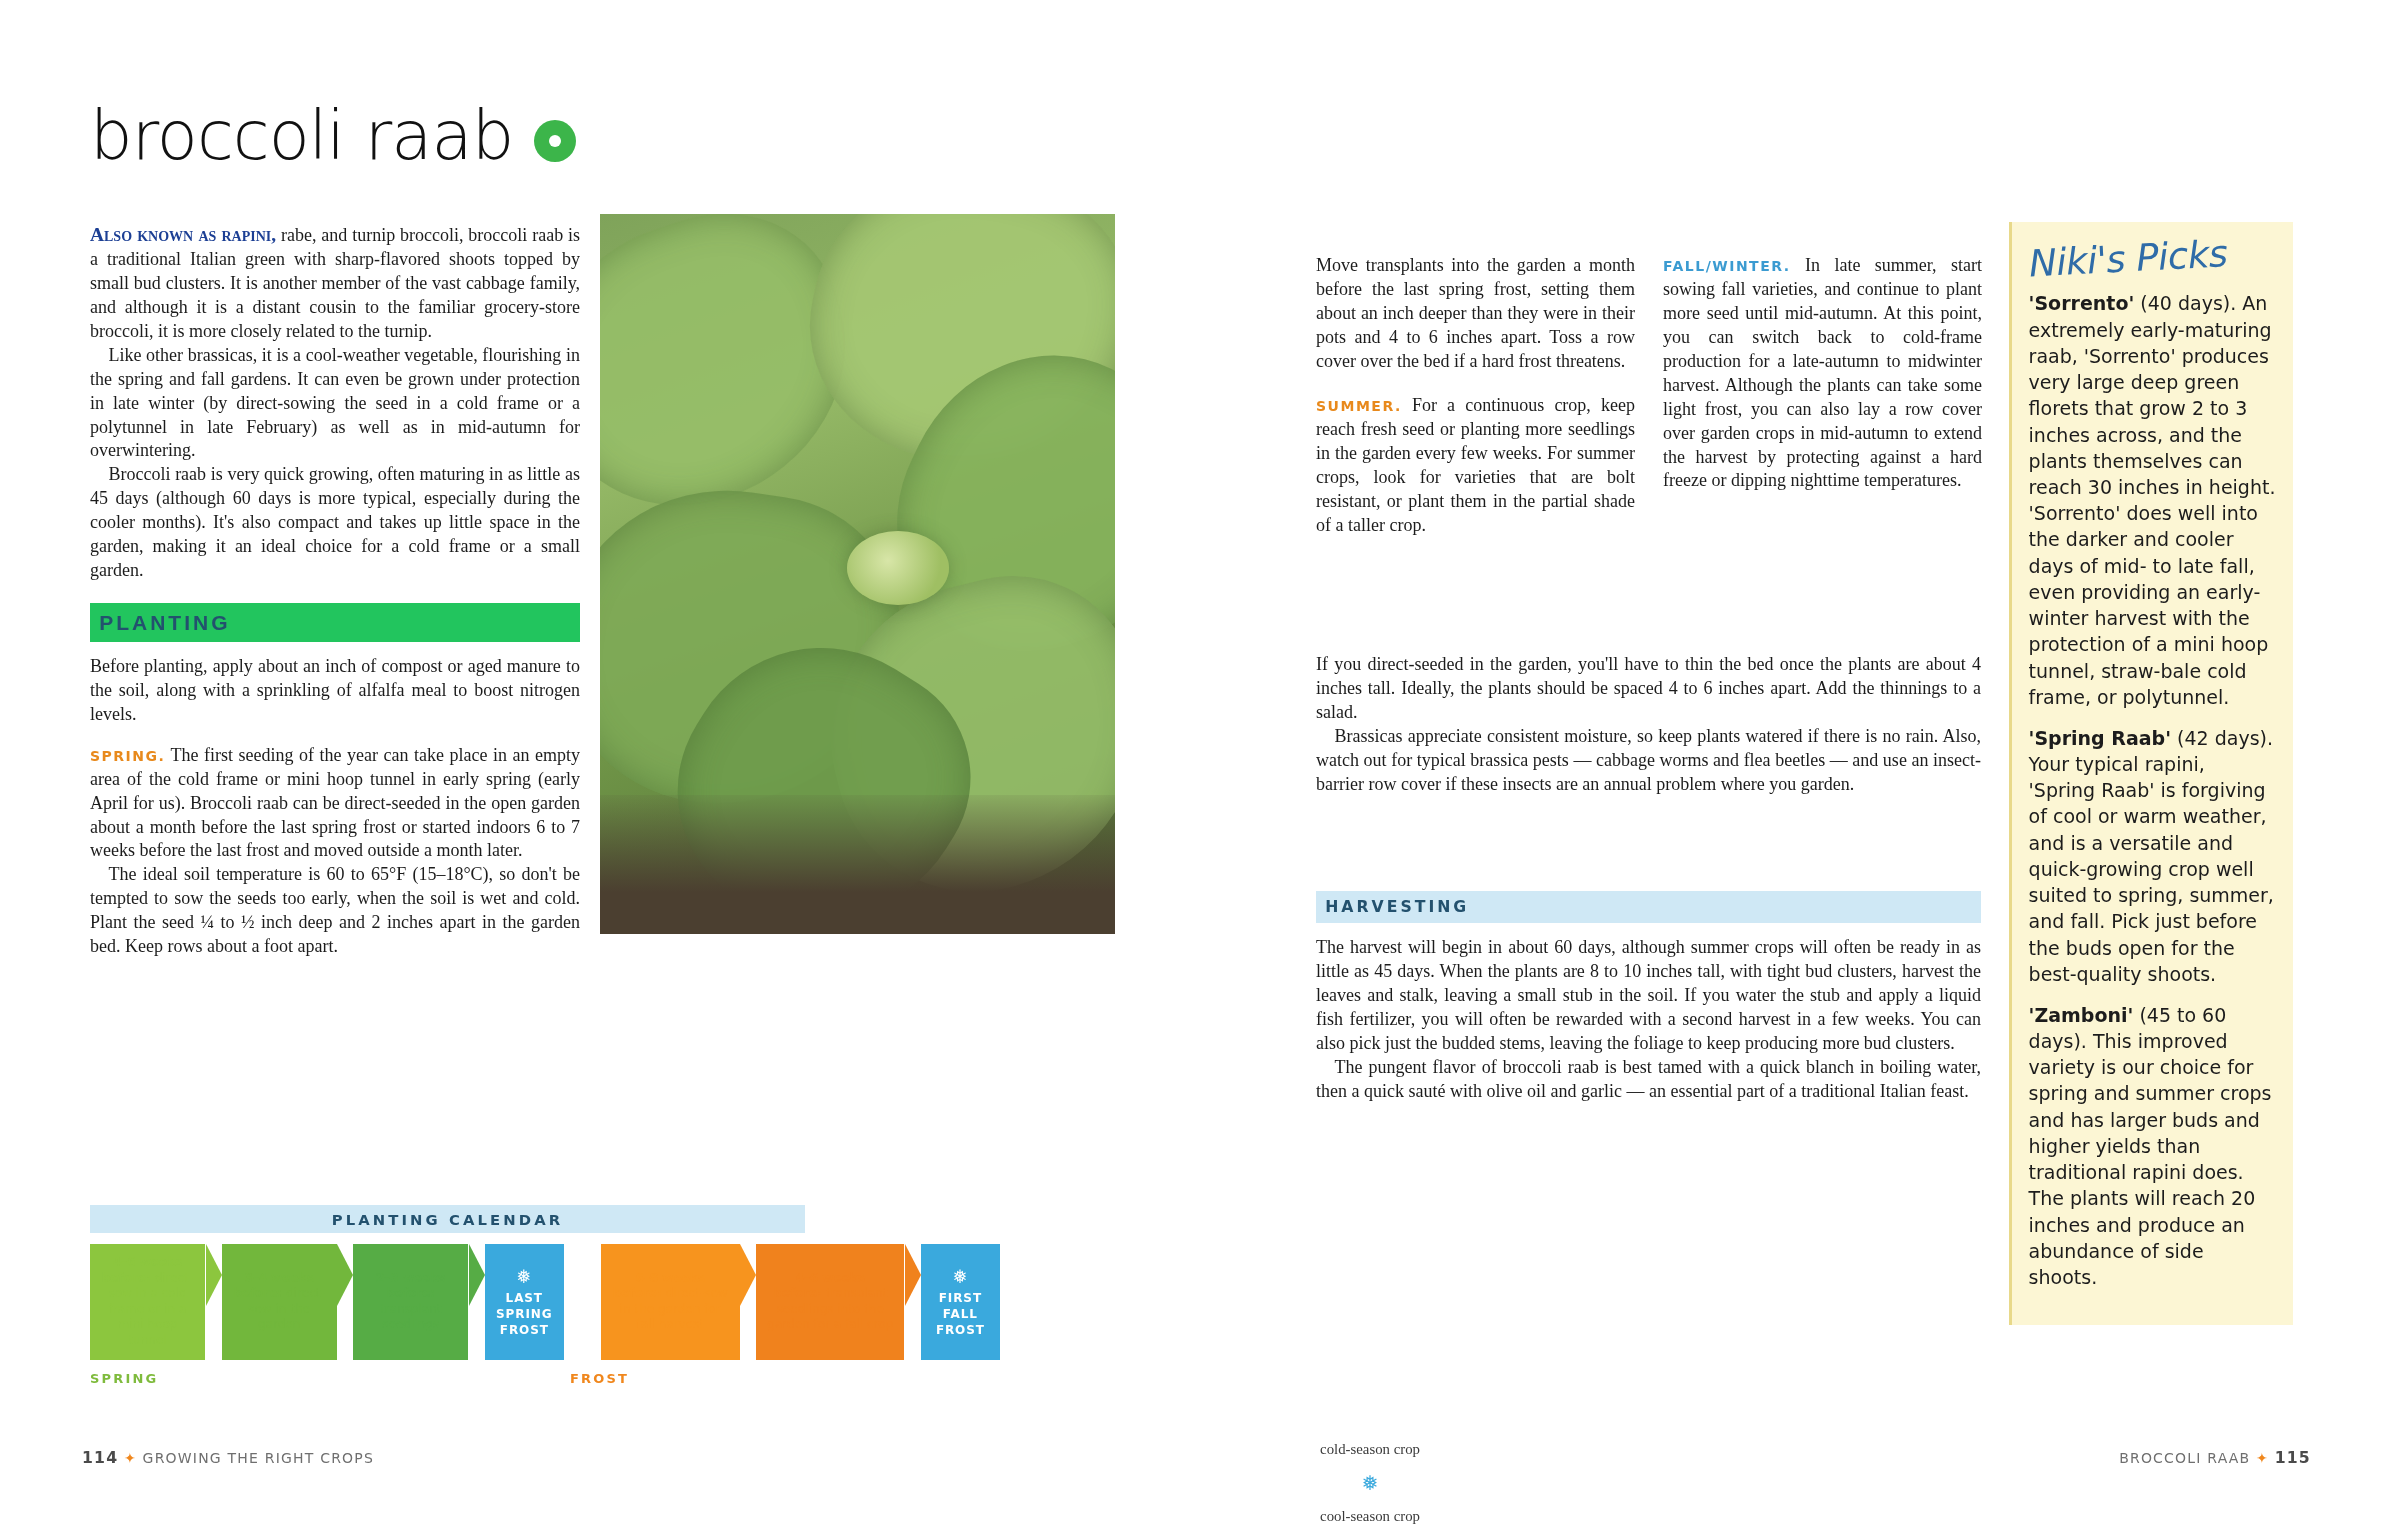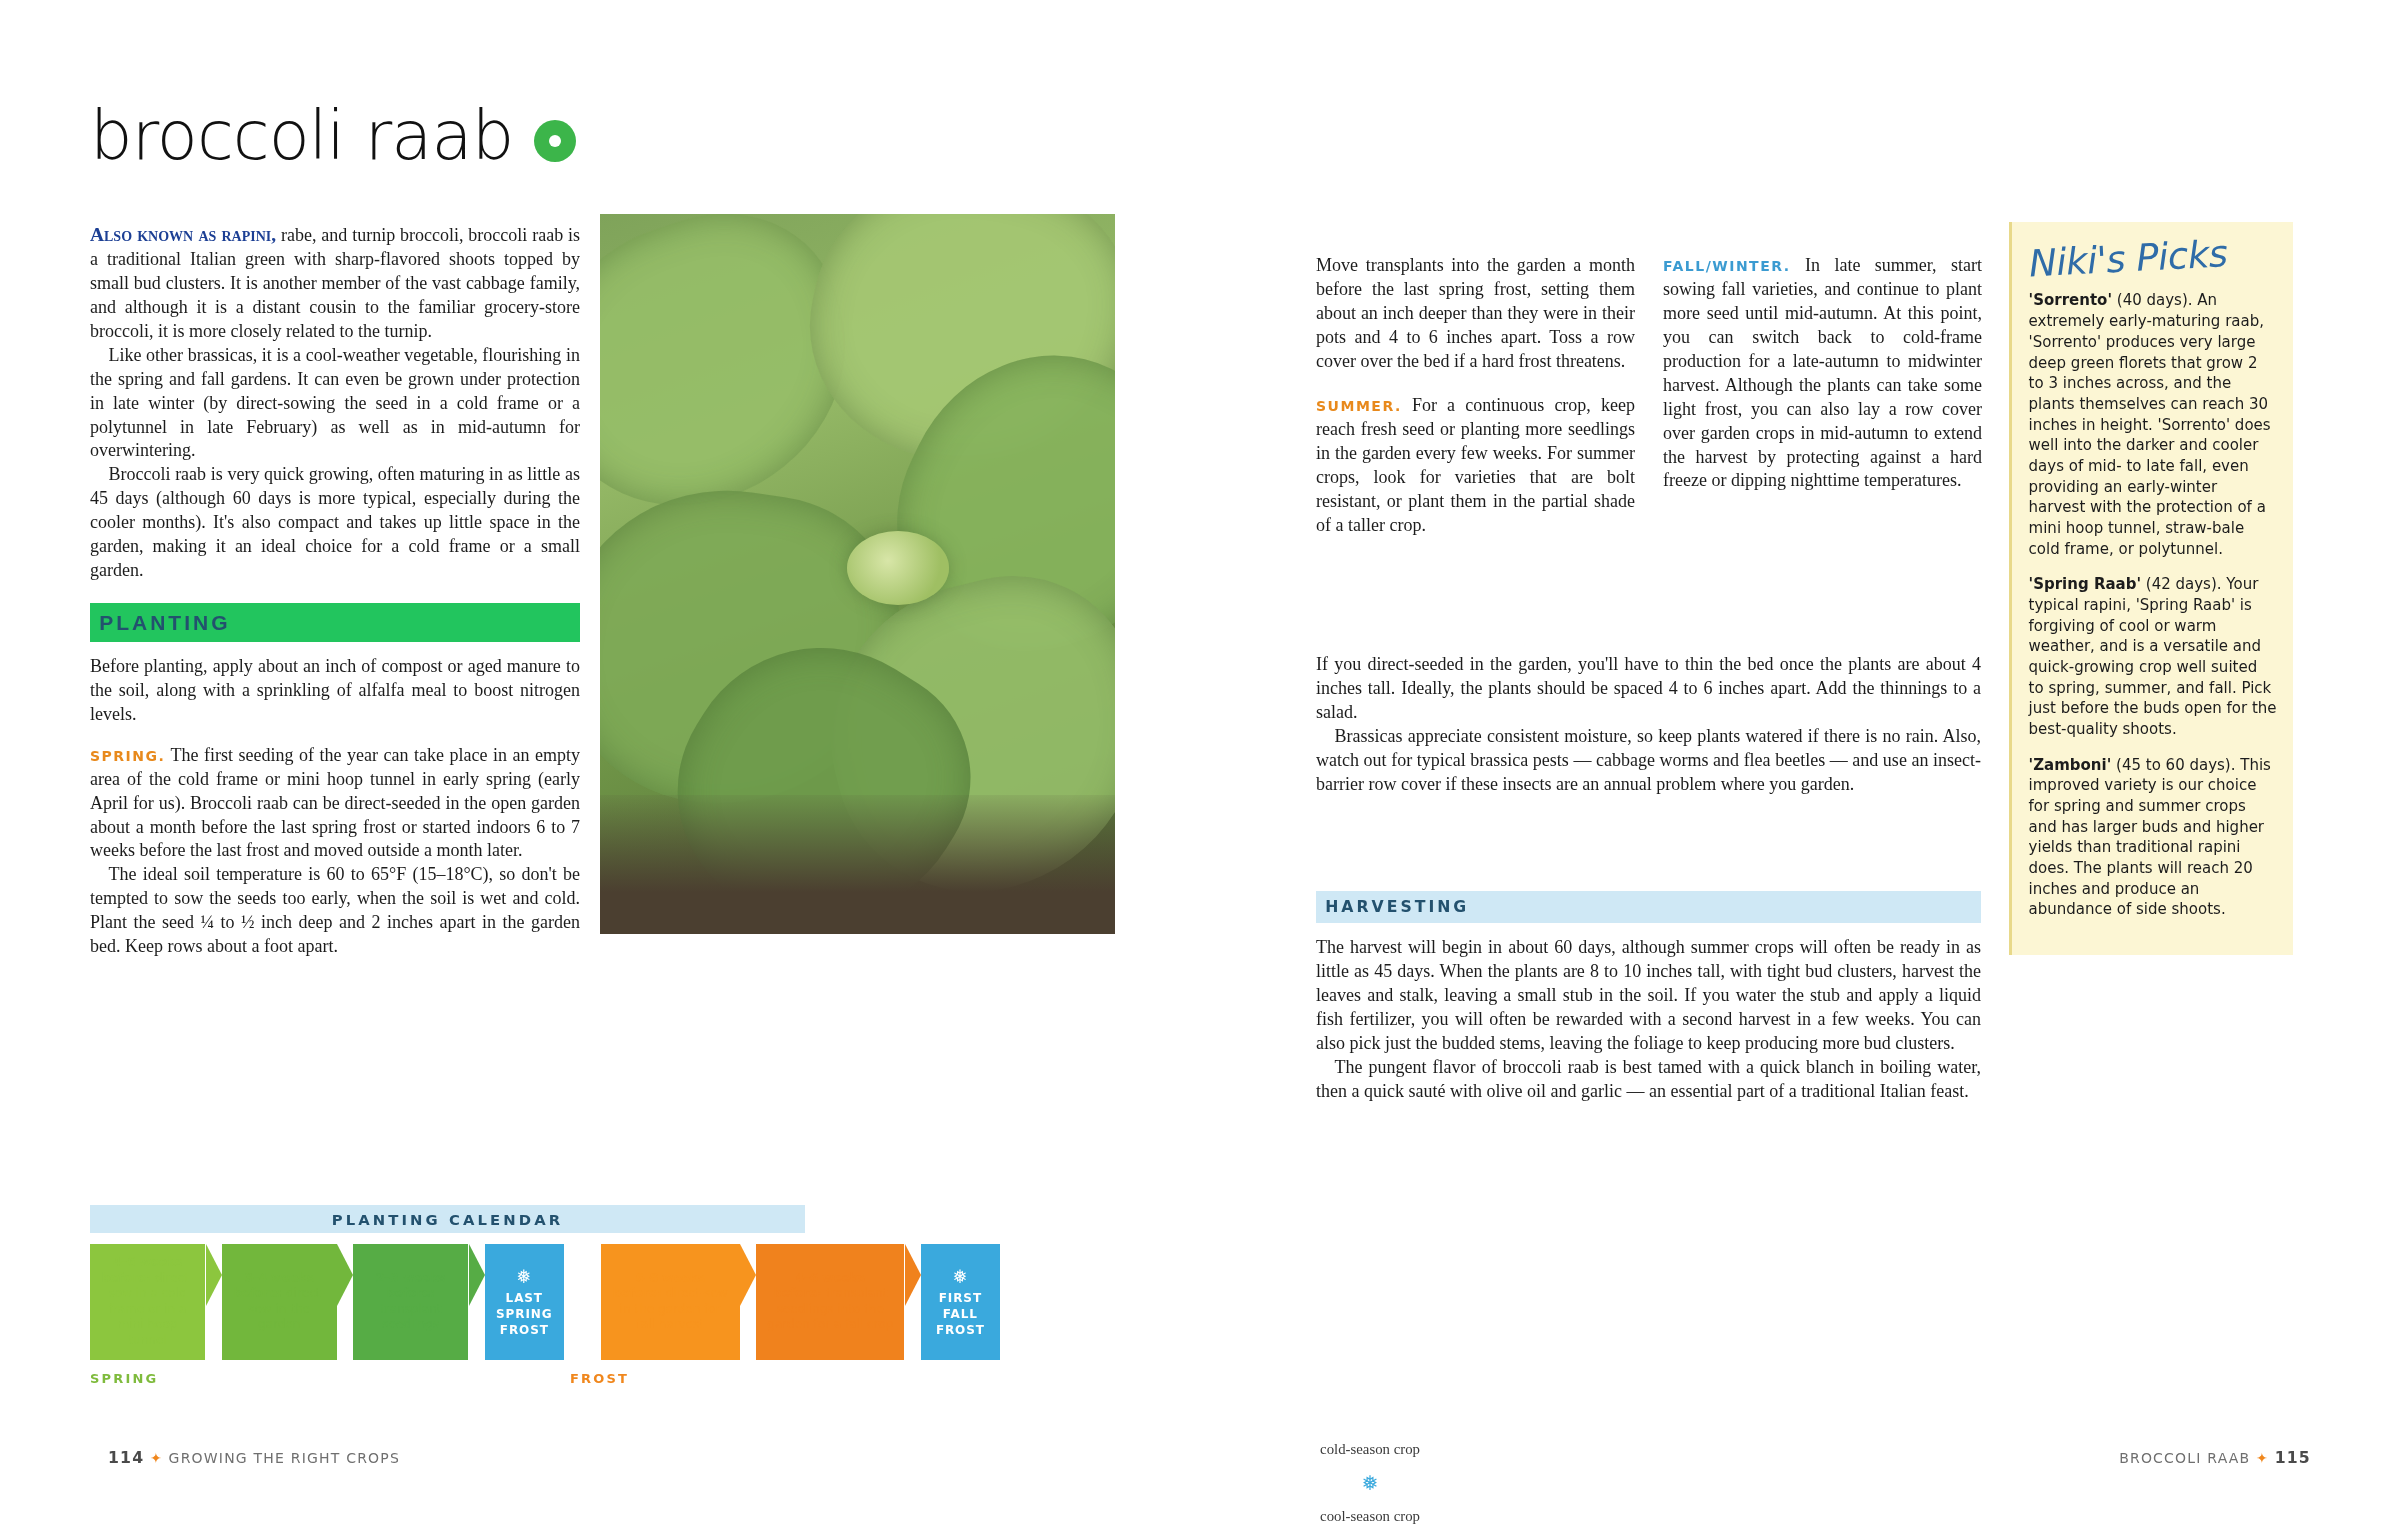--- a/index.html
+++ b/index.html
@@ -168,21 +168,21 @@
     color: #2f6ca8;
     font-style: italic;
     font-weight: 400;
     letter-spacing: -0.5px;
     transform: rotate(-3deg);
     margin: 3.7px 0 14.8px 0;
     line-height: 1;
   }
   .picks p {
     font-family: "DejaVu Sans", sans-serif;
-    font-size: 15px;
+    font-size: 19px;
     line-height: 1.38;
     margin: 0 0 14.8px 0;
     color: #1c1c1c;
   }
   .picks b { font-weight: 700; }
 
   
   .cal-wrap {
     position: absolute;
     left: 90px;
@@ -246,21 +246,21 @@
     font-weight: 700;
     letter-spacing: 2.2px;
     margin-top: 11px;
   }
   .tag-spring { color: #7fbb3d; }
   .tag-summer { color: #f0871d; }
 
   
   .footer-left {
     position: absolute;
-    left: 108px;
+    left: 82px;
     top: 1448px;
     font-family: "DejaVu Sans", sans-serif;
     font-size: 14px;
     letter-spacing: 1.2px;
     color: #6f6f6f;
   }
   .footer-left b { color: #4a4a4a; font-size: 15.7px; }
   .diamond { color: #f0871d; }
   .footer-center {
     position: absolute;

